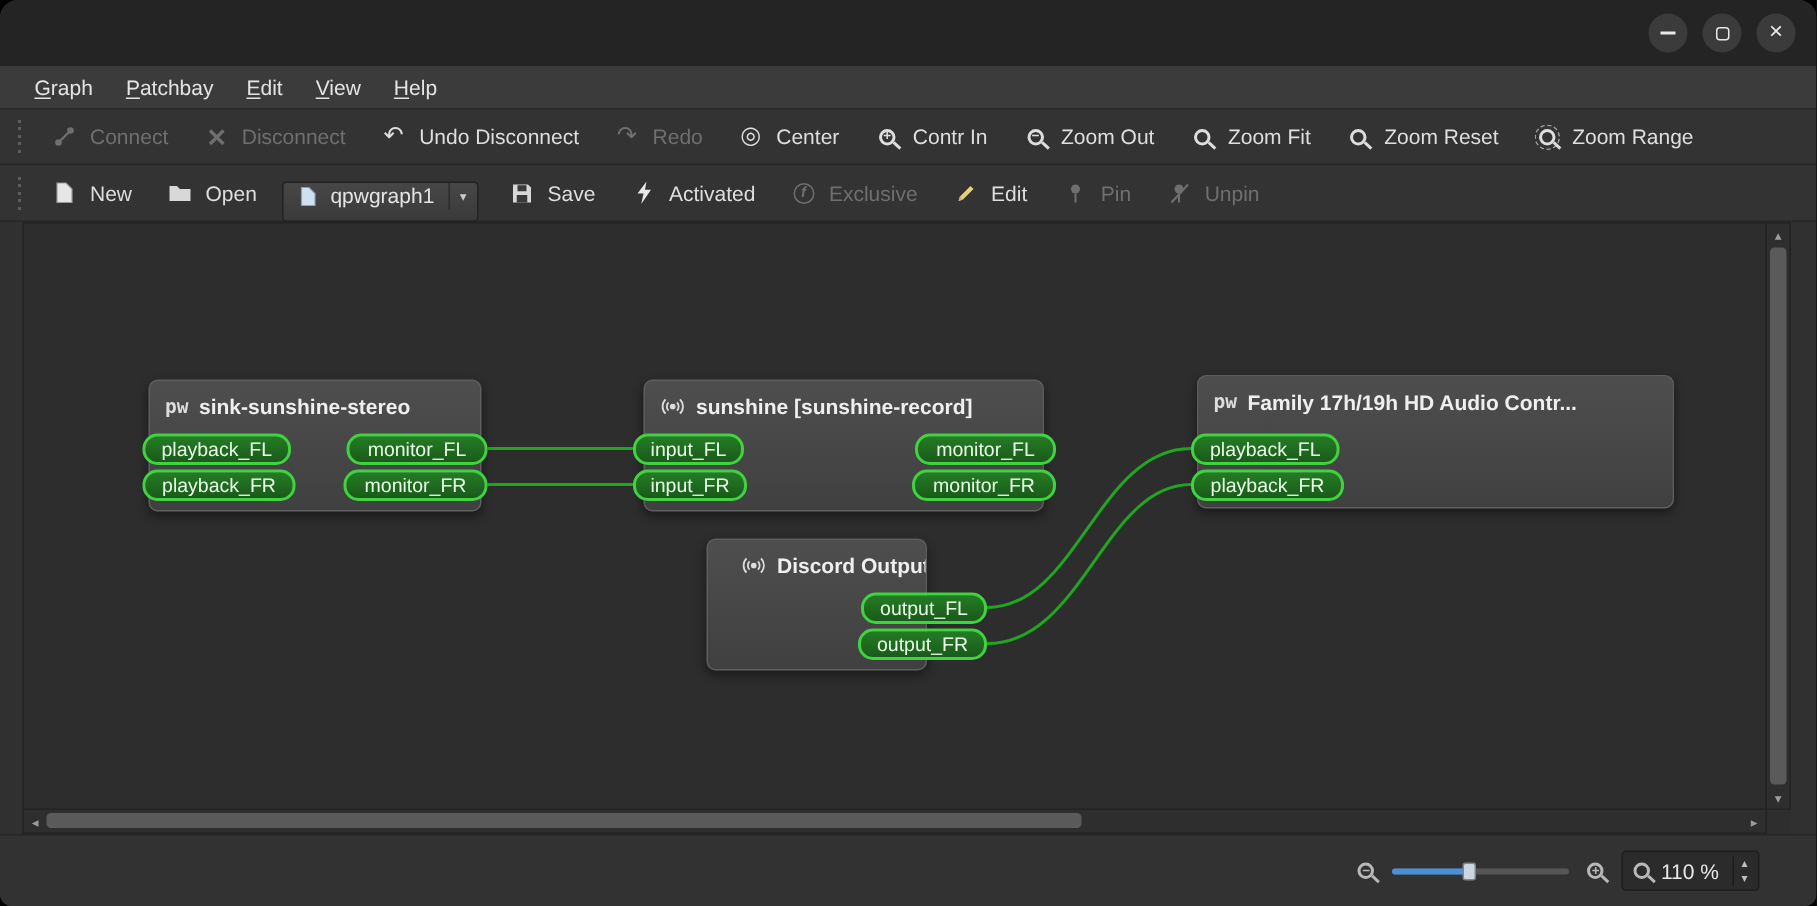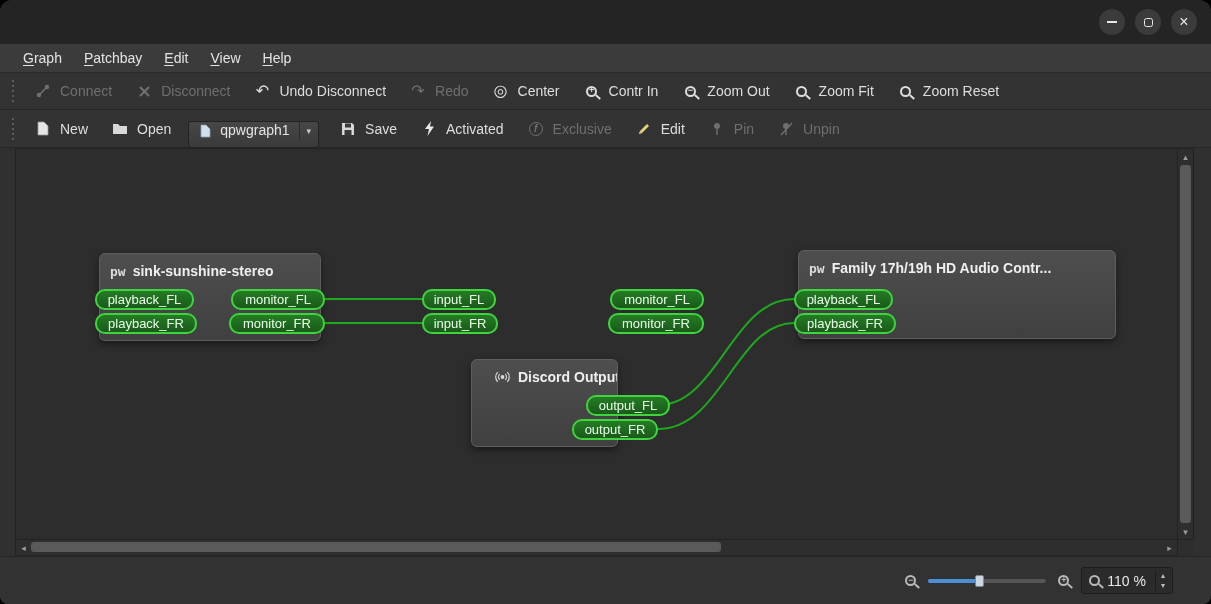--- a/index.html
+++ b/index.html
@@ -166,20 +166,26 @@
           <span class="mag"></span>
         </span>
       <span>Zoom Fit</span>
     </div>
     <div class="tb-btn">
       <span class="ticon">
           <span class="mag"></span>
         </span>
       <span>Zoom Reset</span>
     </div>
+    <div class="tb-btn">
+      <span class="ticon">
+          <span class="mag range"></span>
+        </span>
+      <span>Zoom Range</span>
+    </div>
   </div>
 
   <div class="toolbar row2">
     <span class="tb-handle"></span>
     <div class="tb-btn">
       <span class="ticon">
           <svg width="12" height="15" viewBox="0 0 12 15">
             <path d="M1 1 h6 l4 4 v9 H1 z" fill="#e6e6e6" stroke="#9a9a9a" stroke-width="0.8"></path>
           </svg>
         </span>
@@ -268,20 +274,31 @@
             <path d="M642 280 C 706 280 720 174 778 174"></path>
           </svg>
 
           <div class="node" style="left:83px; top:104px; width:222px; height:88px;">
             <div class="node-header">
               <span class="pw-glyph">pw</span>
               <span>sink-sunshine-stereo</span>
             </div>
           </div>
 
+          <div class="node" style="left:413px; top:104px; width:267px; height:88px;">
+            <div class="node-header">
+              <span class="audio-icon">
+                  <svg width="17" height="16" viewBox="0 0 16 16">
+                    <circle cx="8" cy="8" r="1.9" fill="#dcdcdc"></circle>
+                    <path d="M5.2 5.2 a4 4 0 0 0 0 5.6 M10.8 5.2 a4 4 0 0 1 0 5.6 M3.2 3.2 a6.8 6.8 0 0 0 0 9.6 M12.8 3.2 a6.8 6.8 0 0 1 0 9.6" stroke="#dcdcdc" stroke-width="1.2" fill="none"></path>
+                  </svg>
+                </span>
+              <span>sunshine [sunshine-record]</span>
+            </div>
+          </div>
 
           <div class="node" style="left:782px; top:101px; width:318px; height:89px;">
             <div class="node-header">
               <span class="pw-glyph">pw</span>
               <span>Family 17h/19h HD Audio Contr...</span>
             </div>
           </div>
 
           <div class="node" style="left:455px; top:210px; width:147px; height:88px;padding-left:12px;">
             <div class="node-header">
@@ -321,21 +338,21 @@
               <span>monitor_FR</span>
             </div>
 
           <div class="port" style="left:778px; top:140px; width:99px;">
               <span>playback_FL</span>
             </div>
           <div class="port" style="left:778px; top:164px; width:102px;">
               <span>playback_FR</span>
             </div>
 
-          <div class="port" style="left:558px; top:246px; width:84px;margin-left:12px;">
+          <div class="port" style="left:558px; top:246px; width:84px;">
               <span>output_FL</span>
             </div>
           <div class="port" style="left:556px; top:270px; width:86px;">
               <span>output_FR</span>
             </div>
 
         </div>
 
         <div class="vscroll">
           <span class="sb-arrow">▴</span>

